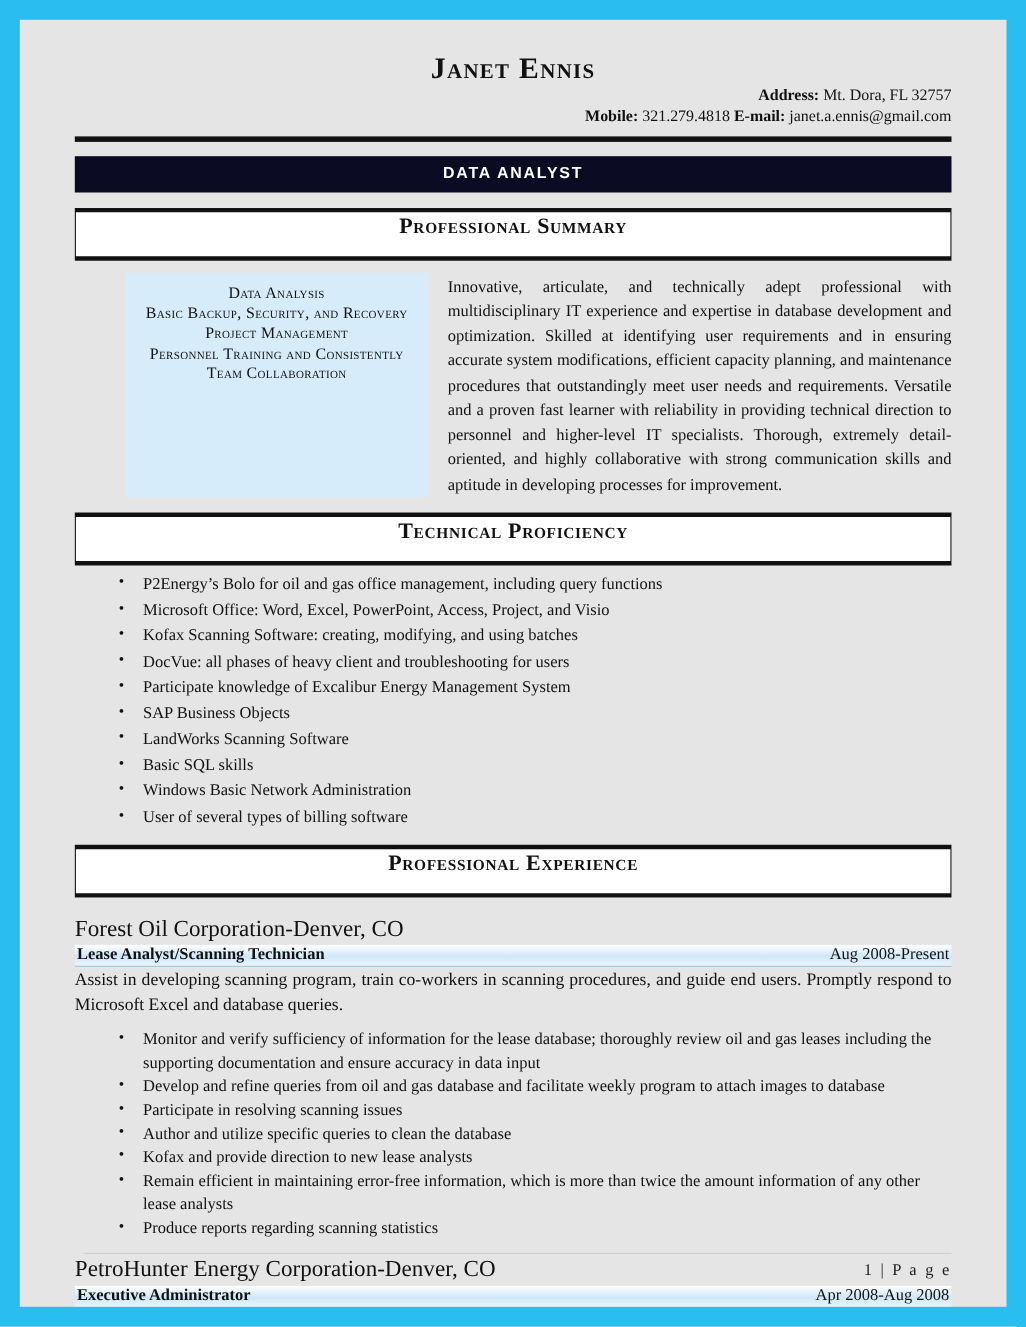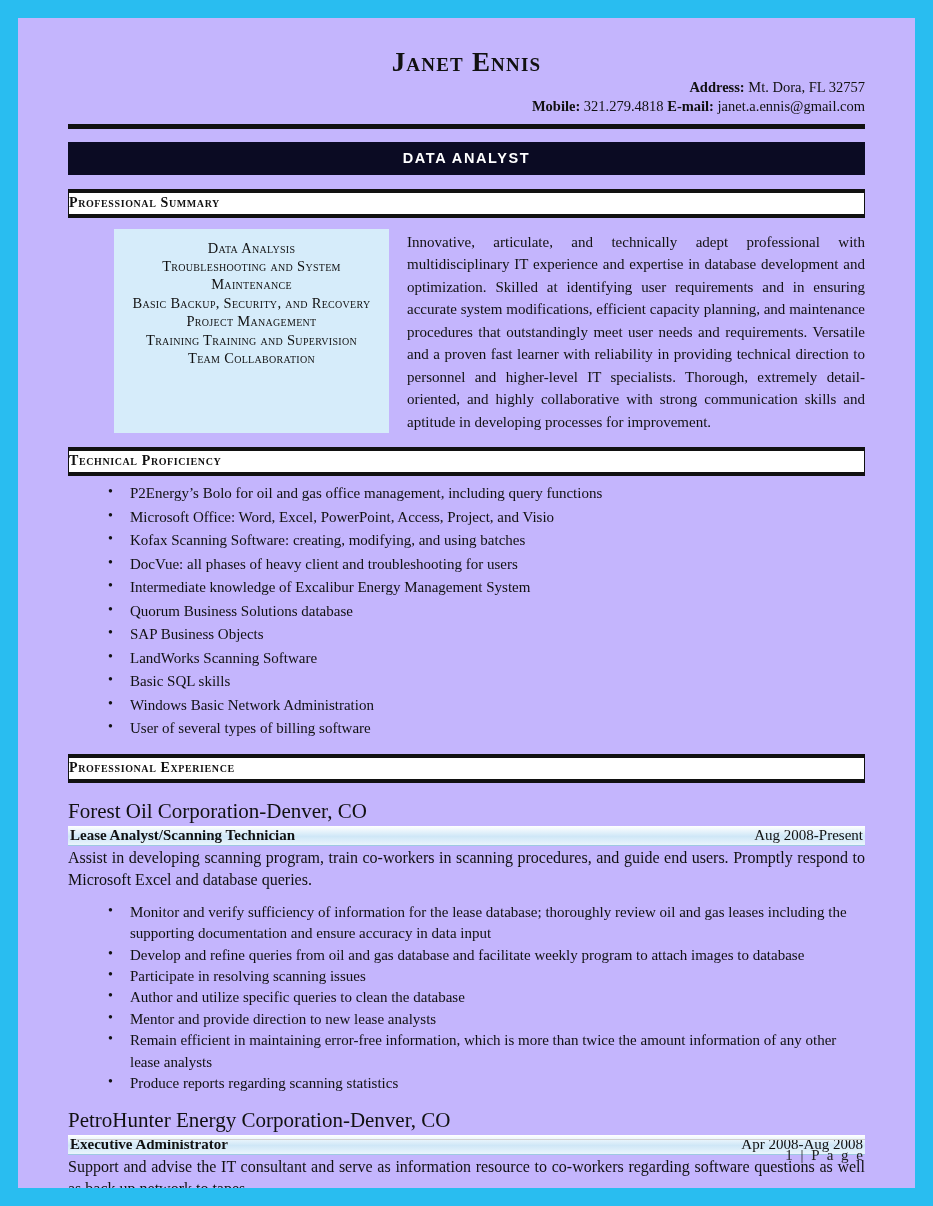--- a/index.html
+++ b/index.html
@@ -20,21 +20,21 @@
     width: 933px;
     height: 1206px;
     background: #29bdf0;
     box-sizing: border-box;
     padding: 18px 18px 18px 18px;
   }
   .page-sheet {
     position: relative;
     width: 100%;
     height: 100%;
-    background: #c4b5fd;
+    background: #e5e5e5;
     box-sizing: border-box;
     padding: 20px 50px 0 50px;
     overflow: hidden;
   }
 
   
   .name-title {
     text-align: center;
     font-family: "Liberation Serif", serif;
     font-size: 27px;
@@ -75,25 +75,26 @@
   }
 
   
   .section-head {
     margin-top: 14px;
     background: #ffffff;
     border-top: 4px solid #111111;
     border-bottom: 4px solid #111111;
     border-left: 1px solid #111111;
     border-right: 1px solid #111111;
-    font-size: 14px;
+    text-align: center;
+    font-size: 20px;
     font-weight: bold;
     font-variant: small-caps;
     letter-spacing: 0.6px;
-    padding: 2px 0 3px 0;
+    padding: 2px 0 15px 0;
     color: #111111;
   }
 
   
   .summary-row {
     display: flex;
     align-items: stretch;
     margin-top: 11px;
     gap: 18px;
     padding-left: 46px;
@@ -235,38 +236,36 @@
       <div class="rule-thick"></div>
     </div>
 
     <div class="role-banner">DATA ANALYST</div>
 
     <div class="section-head">Professional Summary</div>
 
     <div class="summary-row">
       <div class="core-box">
         <span class="core-item">Data Analysis</span>
-        <span class="core-item">Troubleshooting and System Maintenance</span>
         <span class="core-item">Basic Backup, Security, and Recovery</span>
         <span class="core-item">Project Management</span>
-        <span class="core-item">Training Training and Supervision</span>
+        <span class="core-item">Personnel Training and Consistently</span>
         <span class="core-item">Team Collaboration</span>
       </div>
       <div class="summary-text">Innovative, articulate, and technically adept professional with multidisciplinary IT experience and expertise in database development and optimization. Skilled at identifying user requirements and in ensuring accurate system modifications, efficient capacity planning, and maintenance procedures that outstandingly meet user needs and requirements. Versatile and a proven fast learner with reliability in providing technical direction to personnel and higher-level IT specialists. Thorough, extremely detail-oriented, and highly collaborative with strong communication skills and aptitude in developing processes for improvement.</div>
     </div>
 
     <div class="section-head">Technical Proficiency</div>
 
     <ul class="doc-list">
       <li>P2Energy’s Bolo for oil and gas office management, including query functions</li>
       <li>Microsoft Office: Word, Excel, PowerPoint, Access, Project, and Visio</li>
       <li>Kofax Scanning Software: creating, modifying, and using batches</li>
       <li>DocVue: all phases of heavy client and troubleshooting for users</li>
-      <li>Intermediate knowledge of Excalibur Energy Management System</li>
-      <li>Quorum Business Solutions database</li>
+      <li>Participate knowledge of Excalibur Energy Management System</li>
       <li>SAP Business Objects</li>
       <li>LandWorks Scanning Software</li>
       <li>Basic SQL skills</li>
       <li>Windows Basic Network Administration</li>
       <li>User of several types of billing software</li>
     </ul>
 
     <div class="section-head">Professional Experience</div>
 
     <div class="exp-block">
@@ -274,21 +273,21 @@
       <div class="job-bar">
         <span class="job-title">Lease Analyst/Scanning Technician</span>
         <span class="job-dates">Aug 2008-Present</span>
       </div>
       <div class="exp-desc">Assist in developing scanning program, train co-workers in scanning procedures, and guide end users. Promptly respond to Microsoft Excel and database queries.</div>
       <ul class="exp-list">
         <li>Monitor and verify sufficiency of information for the lease database; thoroughly review oil and gas leases including the supporting documentation and ensure accuracy in data input</li>
         <li>Develop and refine queries from oil and gas database and facilitate weekly program to attach images to database</li>
         <li>Participate in resolving scanning issues</li>
         <li>Author and utilize specific queries to clean the database</li>
-        <li>Mentor and provide direction to new lease analysts</li>
+        <li>Kofax and provide direction to new lease analysts</li>
         <li>Remain efficient in maintaining error-free information, which is more than twice the amount information of any other lease analysts</li>
         <li>Produce reports regarding scanning statistics</li>
       </ul>
     </div>
 
     <div class="exp-block second">
       <div class="company">PetroHunter Energy Corporation-Denver, CO</div>
       <div class="job-bar">
         <span class="job-title">Executive Administrator</span>
         <span class="job-dates">Apr 2008-Aug 2008</span>

